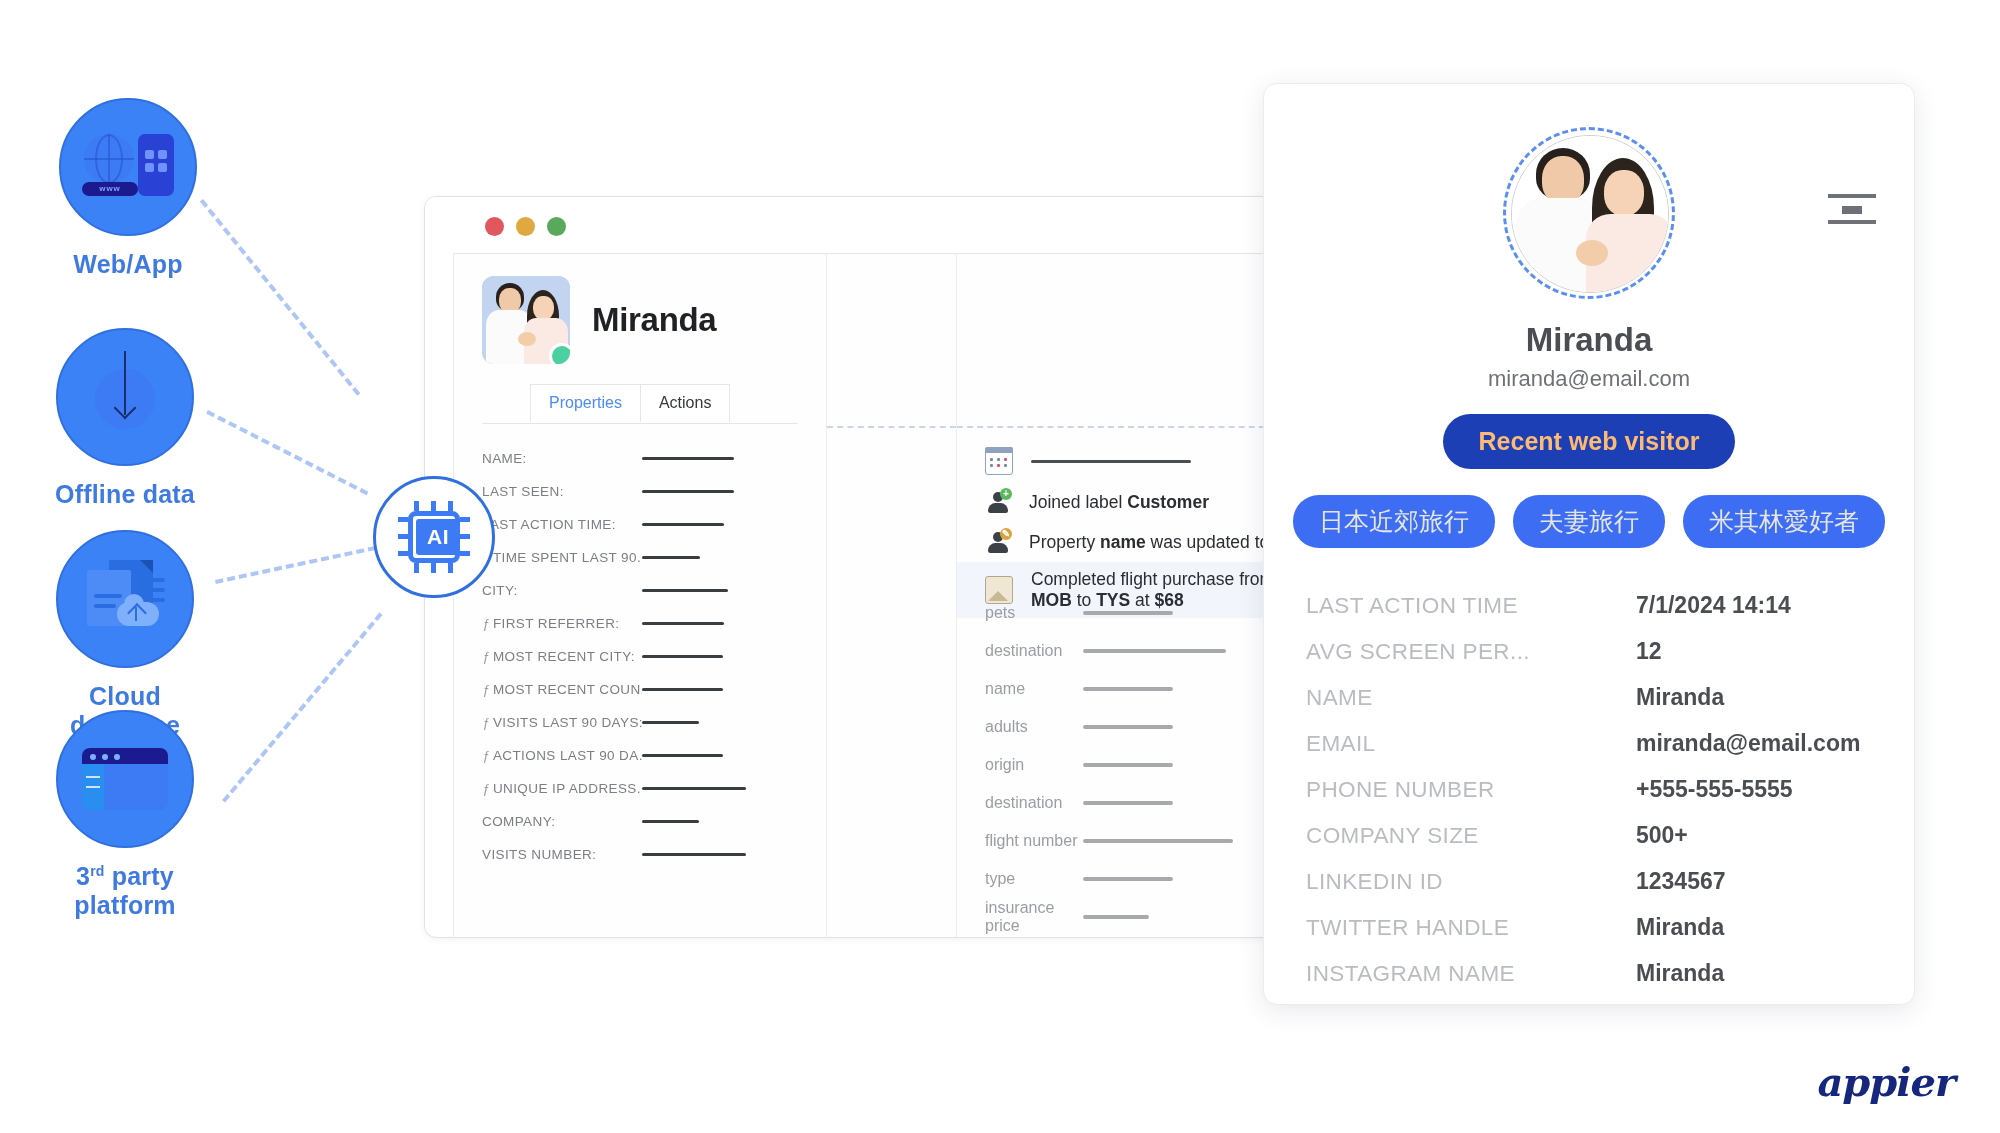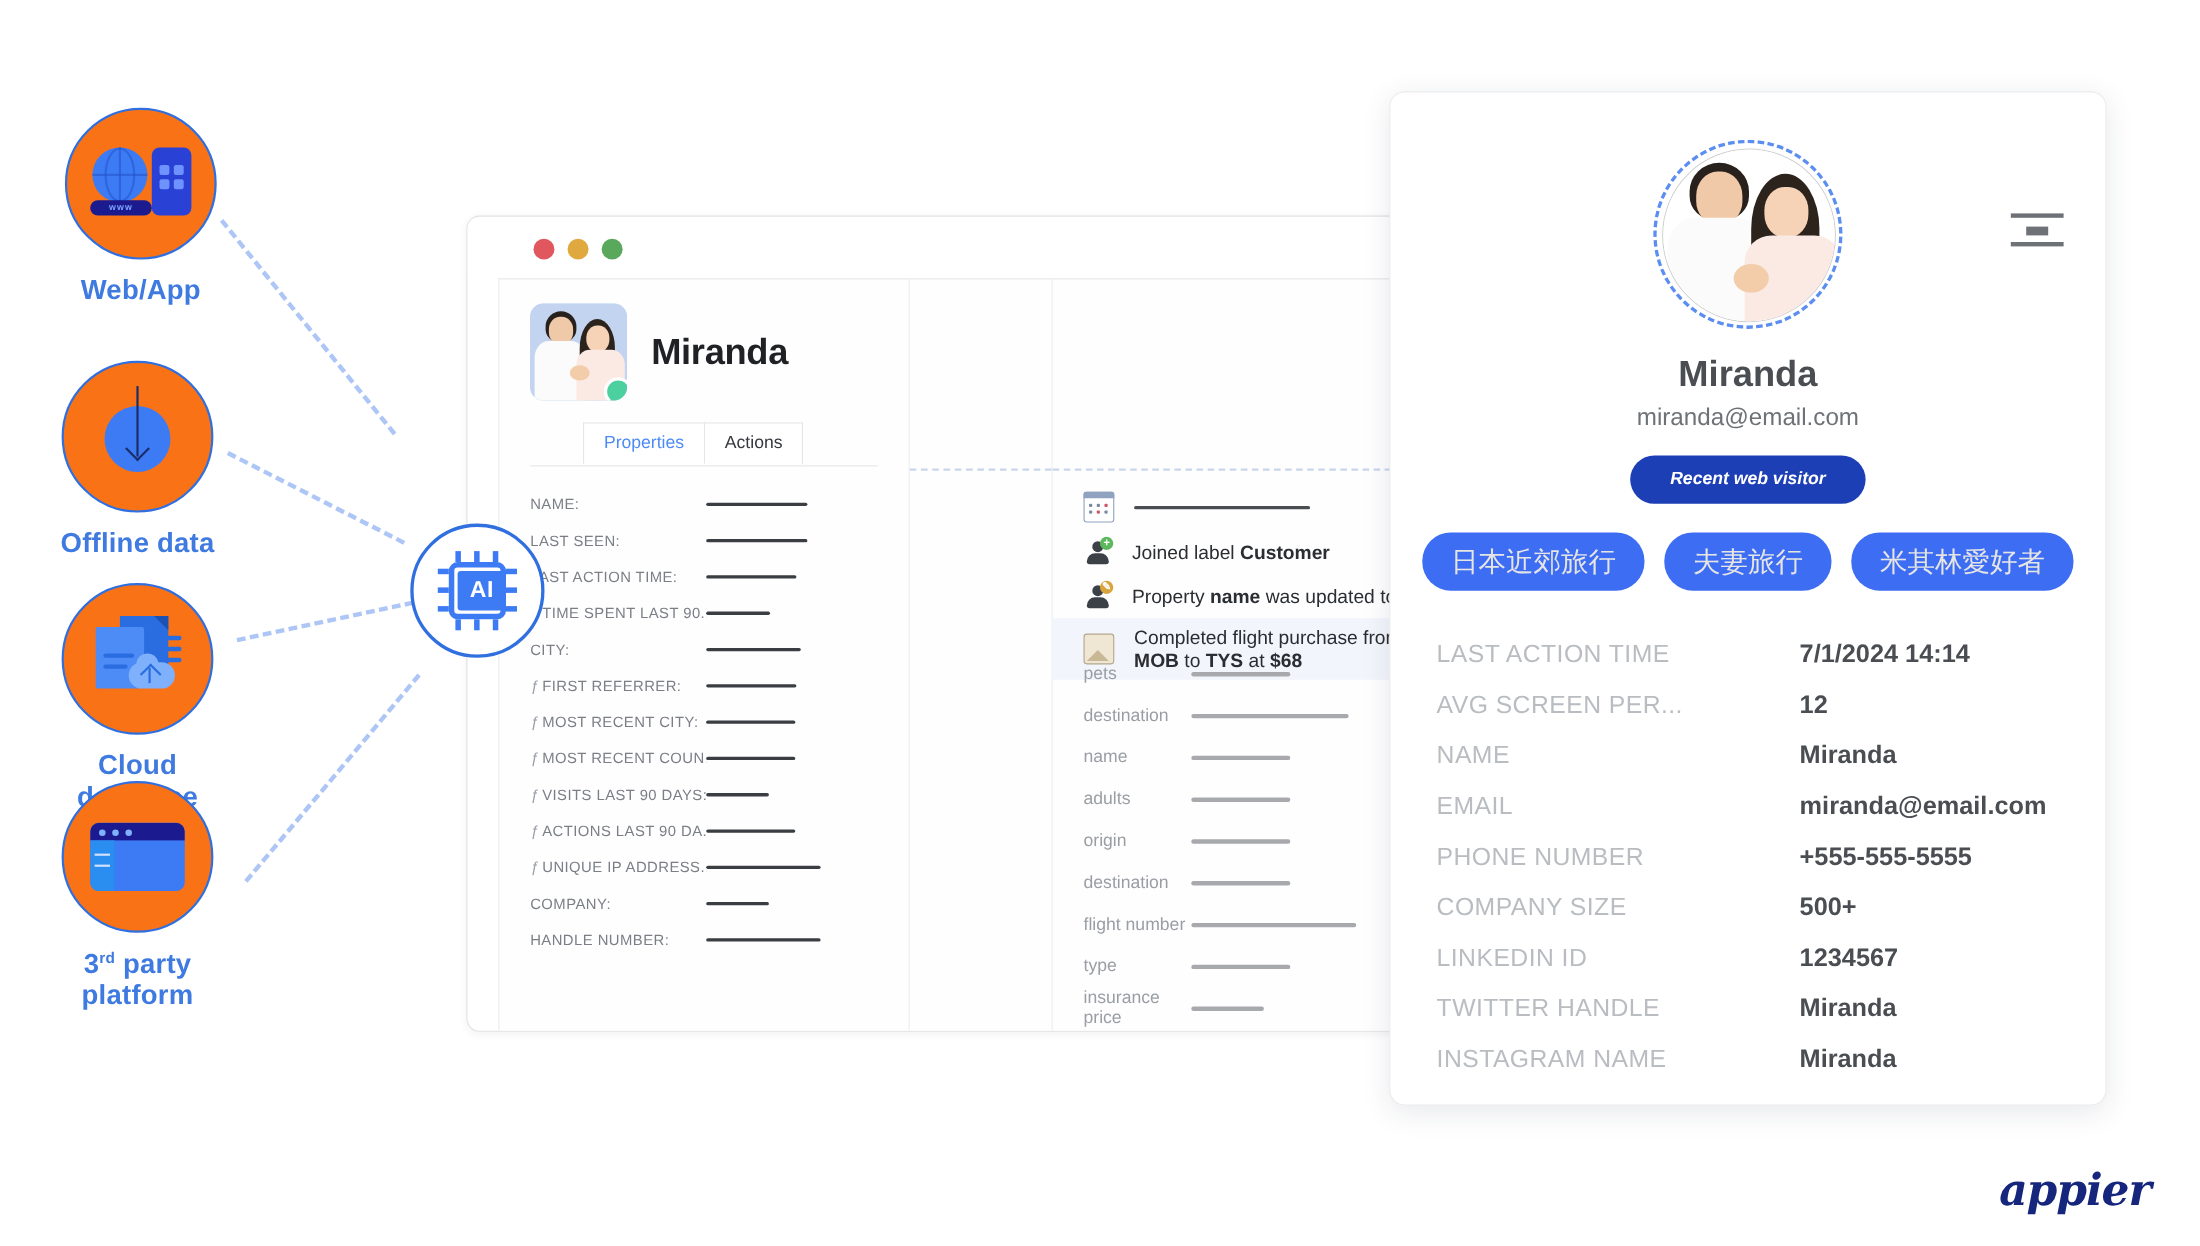--- a/index.html
+++ b/index.html
@@ -9,21 +9,21 @@
     font-family:"Liberation Sans", sans-serif;
     overflow:hidden;
     position:relative;
   }
   .stage{position:absolute;inset:0;}
 
   
   .source{position:absolute;width:220px;text-align:center;}
   .source .ring{
     width:134px;height:134px;border-radius:50%;
-    border:2px solid #2f6fe0;background:#f97316;
+    border:2px solid #2f6fe0;background:#3b82f6;
     margin:0 auto;position:relative;
     display:flex;align-items:center;justify-content:center;
   }
   .source .caption{
     margin-top:14px;font-size:25px;color:#3f7ae0;font-weight:600;
     line-height:1.15;letter-spacing:.2px;
   }
   .source .caption sup{font-size:14px;vertical-align:super;}
 
   
@@ -235,24 +235,23 @@
     border:3px dashed #5b8ef0;padding:5px;box-sizing:border-box;position:relative;
   }
   .avatar-lg{
     width:100%;height:100%;border-radius:50%;overflow:hidden;position:relative;
     border:1px solid #cfcfcf;background:#fff;
   }
   .card-name{text-align:center;margin-top:22px;font-size:33px;font-weight:700;color:#4a4d51;}
   .card-email{text-align:center;margin-top:7px;font-size:22px;color:#6e7276;}
 
   .pill-primary{
-    display:block;margin:22px auto 0;background:#1d3fb5;color:#ffffff;border:none;
-    font-size:16px;font-weight:700;padding:13px 36px;border-radius:28px;cursor:pointer;
+    display:block;margin:22px auto 0;background:#1d3fb5;color:#fdba74;border:none;
+    font-size:25px;font-weight:700;padding:13px 36px;border-radius:28px;cursor:pointer;
     font-family:"Liberation Sans", sans-serif;
-    font-style:italic;
   }
   .tag-row{display:flex;justify-content:center;gap:18px;margin-top:26px;}
   .tag{
     background:#3d6df2;color:#e5e5e5;font-size:25px;padding:10px 26px;border-radius:26px;
     white-space:nowrap;cursor:pointer;
   }
 
   .attr-table{margin:44px 42px 0 42px;}
   .attr-row{display:flex;align-items:baseline;height:46px;}
   .attr-key{width:330px;font-size:22.5px;color:#b9bcc0;letter-spacing:.4px;}
@@ -452,21 +451,21 @@
           </div>
           <div class="prop-row">
             <div class="prop-key"><span class="fx">ƒ</span><span>UNIQUE IP ADDRESS...</span></div>
             <div class="prop-val" style="width:104px;"></div>
           </div>
           <div class="prop-row">
             <div class="prop-key"><span>COMPANY:</span></div>
             <div class="prop-val" style="width:57px;"></div>
           </div>
           <div class="prop-row">
-            <div class="prop-key"><span>HANDLE NUMBER:</span></div>
+            <div class="prop-key"><span>VISITS NUMBER:</span></div>
             <div class="prop-val" style="width:104px;"></div>
           </div>
         </div>
       </div>
 
       <div class="pane-mid">
         <div class="dash-sep"></div>
       </div>
 
       <div class="pane-right">

